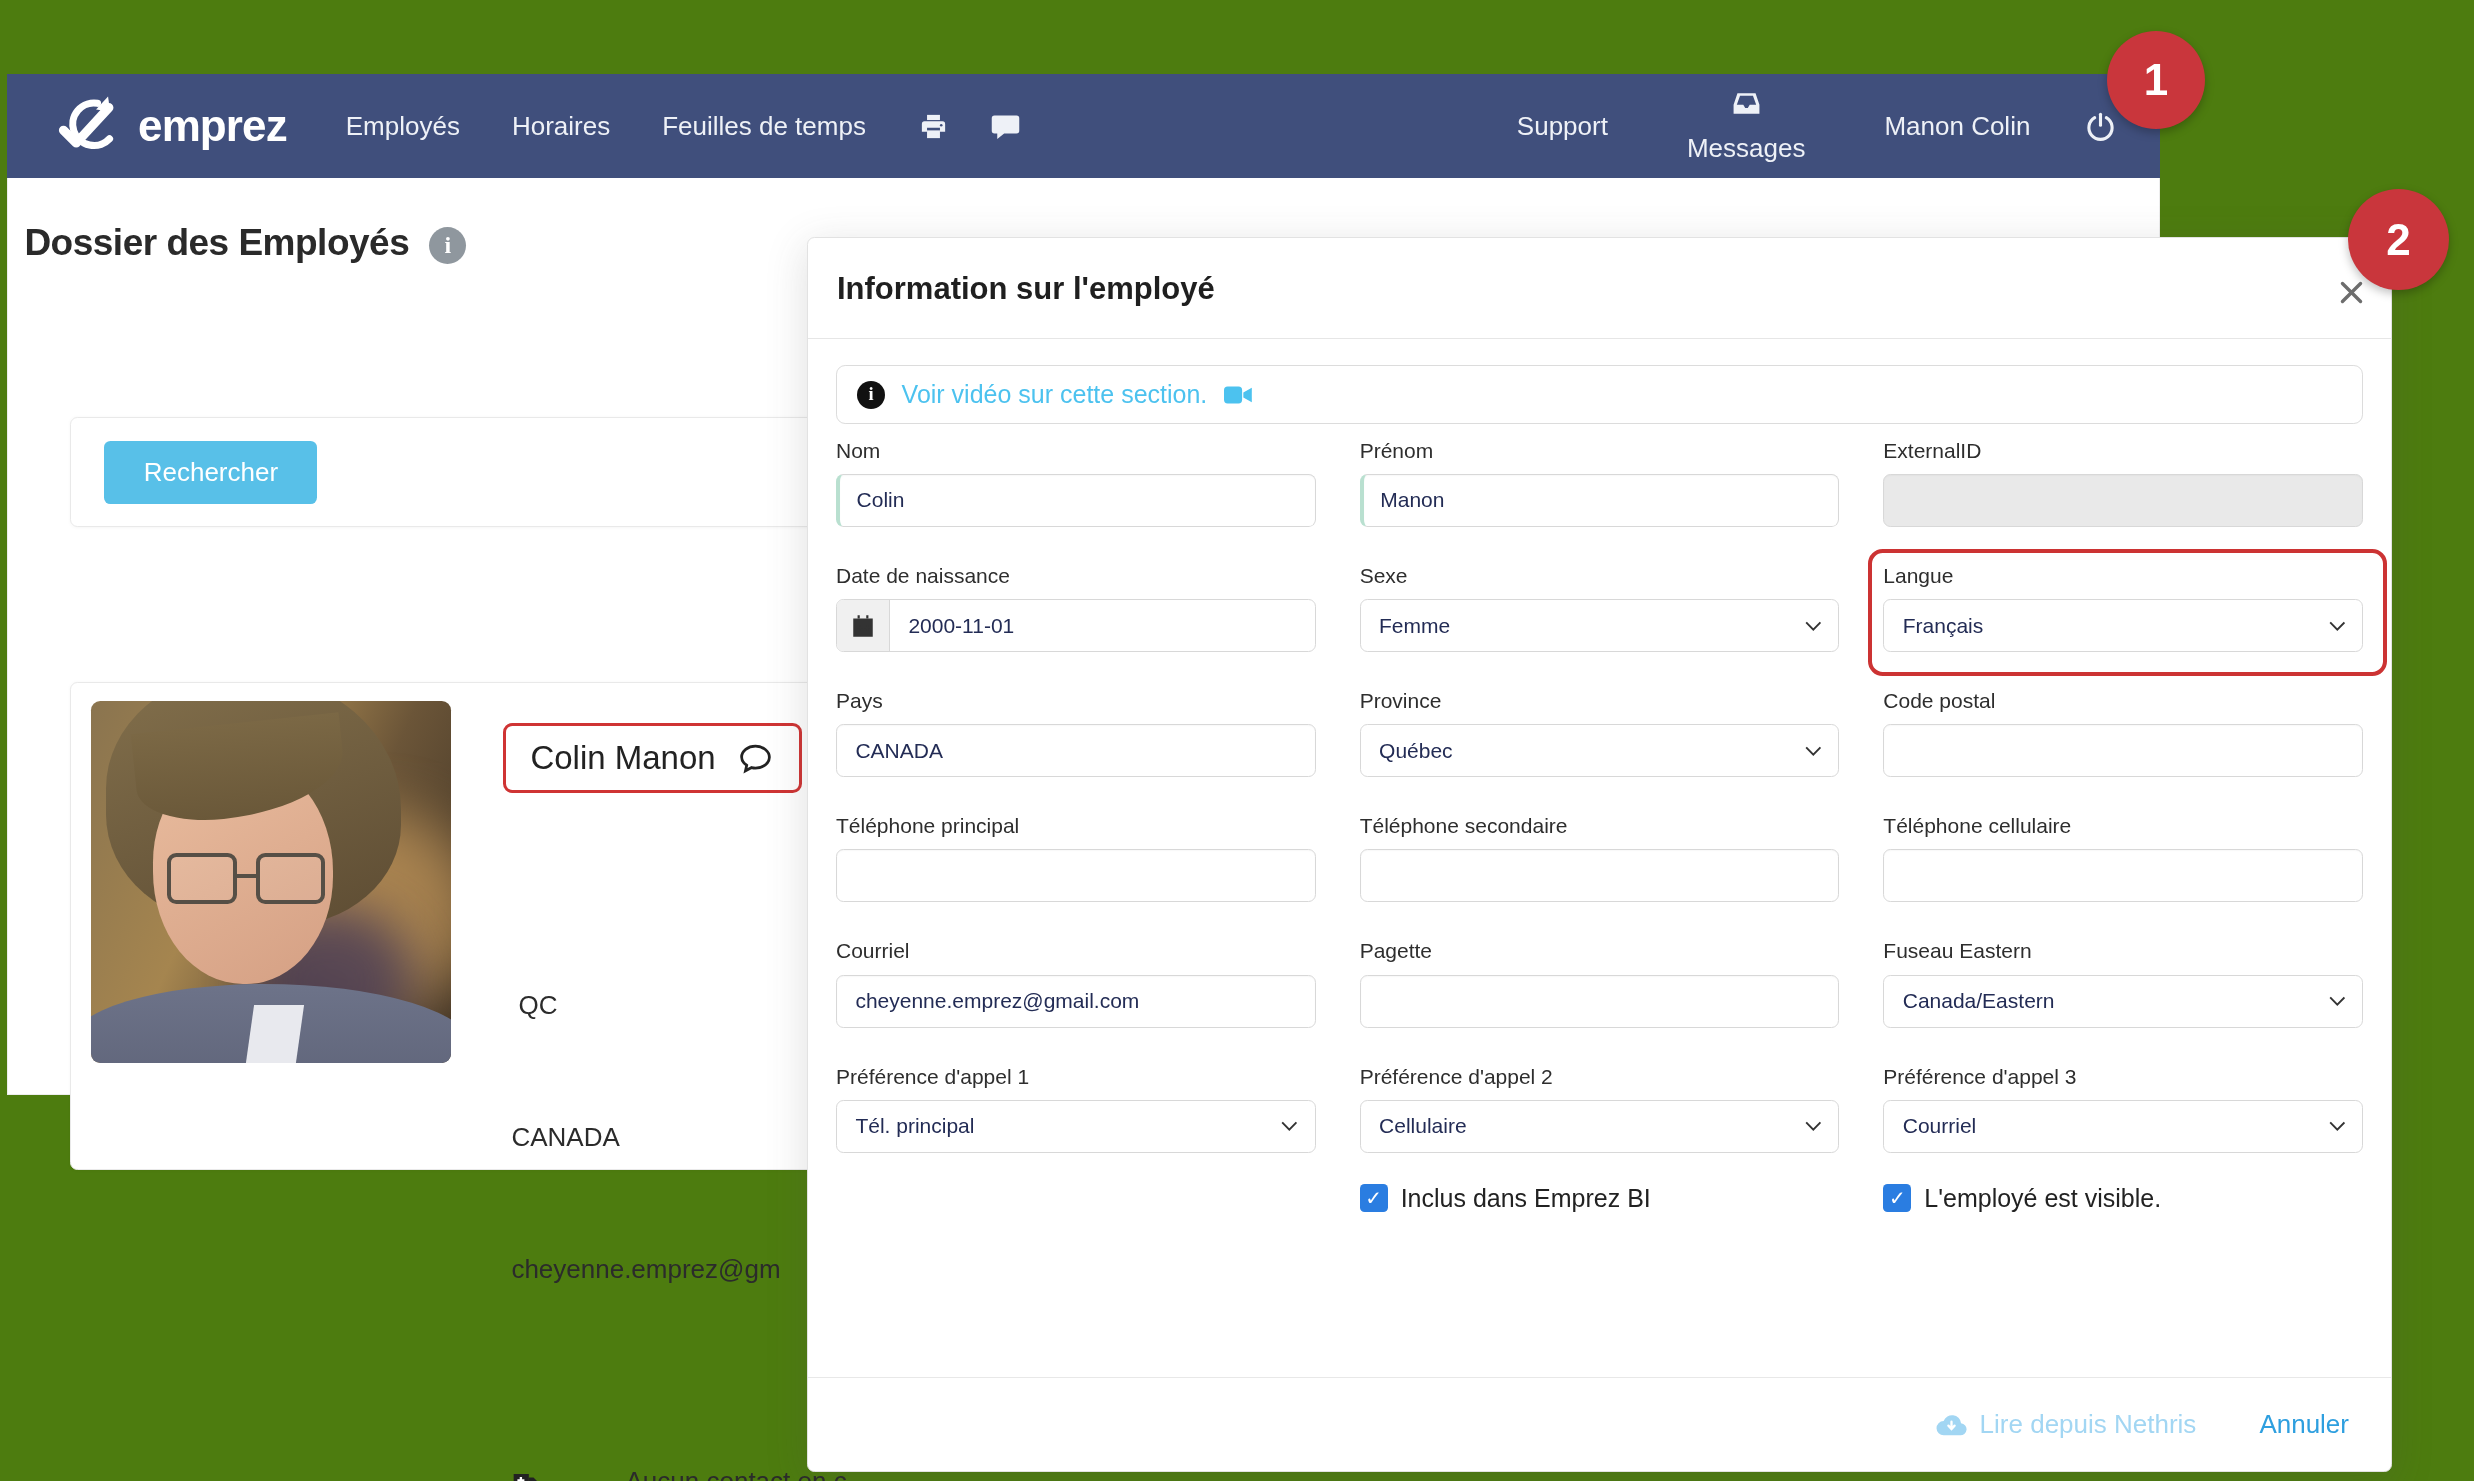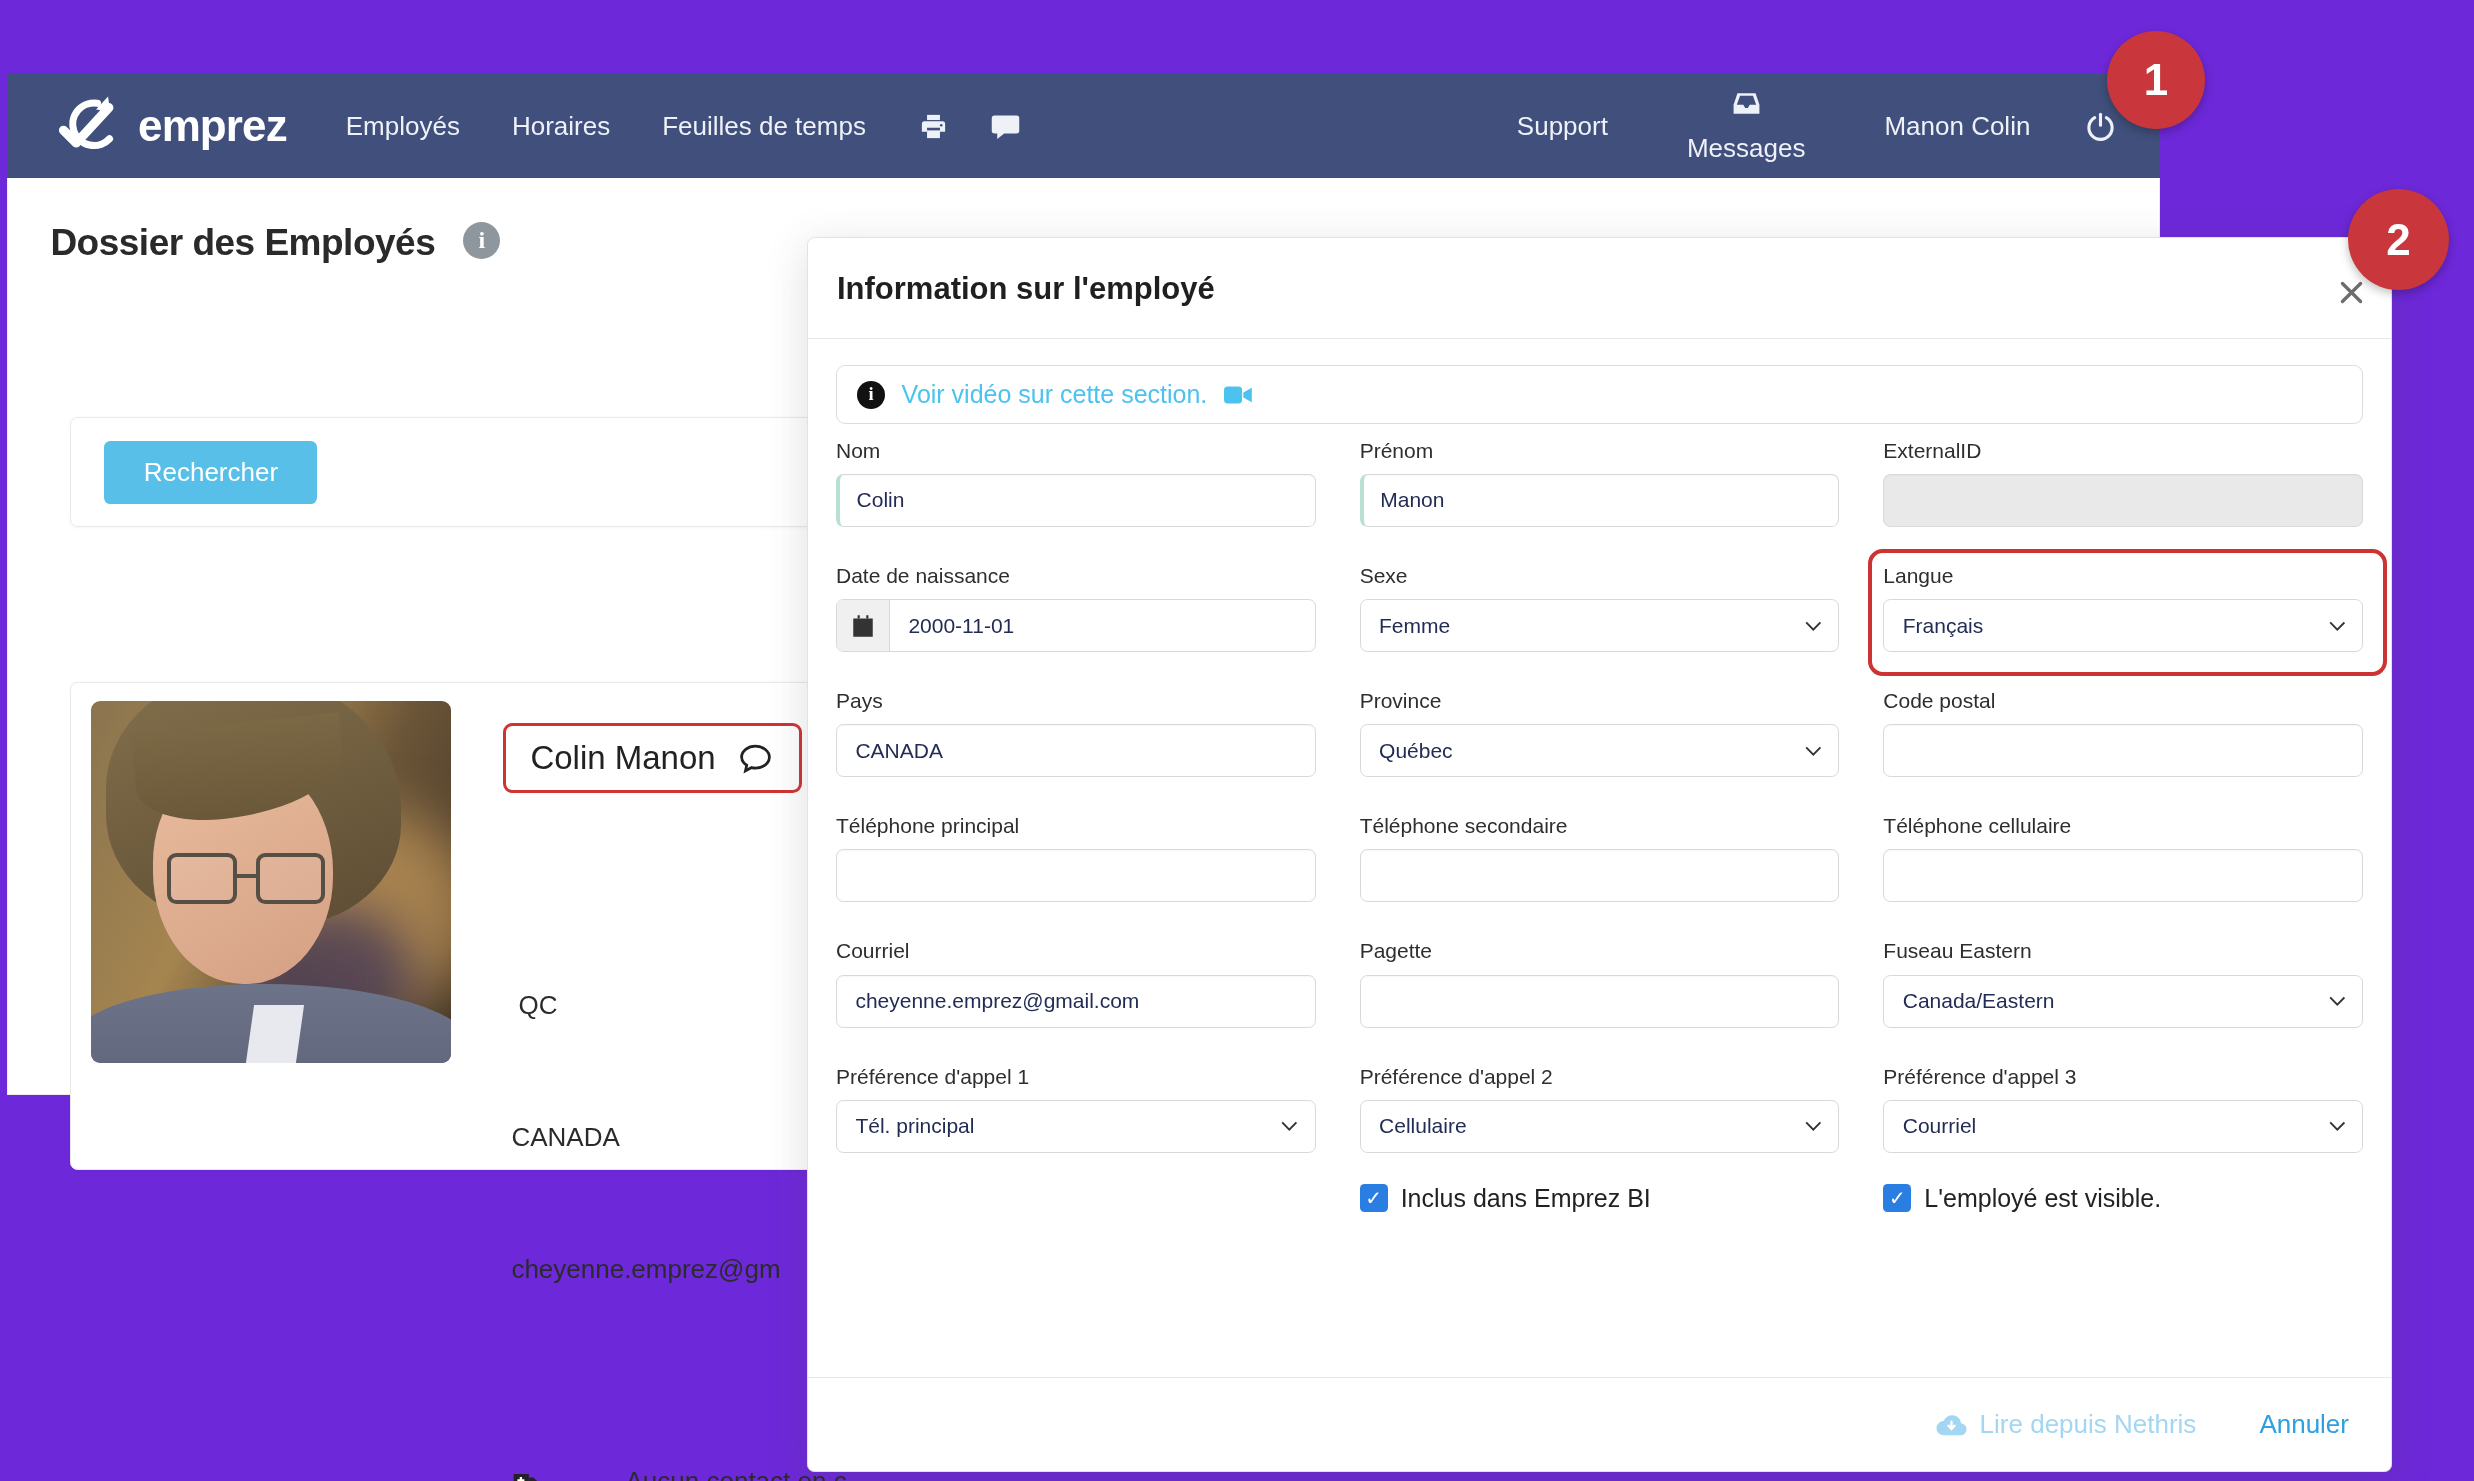--- a/index.html
+++ b/index.html
@@ -1,34 +1,34 @@
 <!DOCTYPE html>
 <html style="font-size:14.7px"><head>
 <meta charset="utf-8">
 <style>
   * { margin:0; padding:0; box-sizing:border-box; }
   html,body { background:#ffffff; }
   body { font-family:"Liberation Sans","DejaVu Sans",sans-serif; color:#2b2b2b; }
-  .canvas { position:relative; width:2475px; height:1481px; background:#6d28d9; overflow:hidden; }
+  .canvas { position:relative; width:2475px; height:1481px; background:#4d7c0f; overflow:hidden; }
 
   
   .app-frame { position:absolute; left:7.4px; top:74px; width:2153px; }
   .navbar { height:104px; background:#404f7c; display:flex; align-items:center; justify-content:space-between; padding:0 44px 0 48px; }
   .nav-left, .nav-right { display:flex; align-items:center; }
   .brand { display:flex; align-items:center; gap:14.7px; margin-right:59px; }
   .brand-name { color:#fff; font-size:44px; font-weight:700; letter-spacing:-0.9px; }
   .nav-item { color:#eef1f7; font-size:26px; font-weight:500; margin-right:52px; cursor:pointer; }
   .nav-icon { color:#eef1f7; margin-right:40px; cursor:pointer; display:flex; align-items:center; }
   .nav-right .nav-item { margin-right:0; }
   .nav-right .spacer { width:79px; }
   .msg { display:flex; align-items:center; gap:14.7px;flex-direction:column; }
 
   
   .main-panel { background:#fff; border:0.9px solid #ededed; border-top:none; height:917px; position:relative; }
-  .page-title-row { position:absolute; left:42px; top:44px; display:flex; align-items:flex-start; gap:28px; }
+  .page-title-row { position:absolute; left:16px; top:44px; display:flex; align-items:flex-end; gap:20px; }
   .page-title { font-size:37px; font-weight:600; color:#2a2a2a; letter-spacing:-0.5px; }
   .info-circle { width:37px; height:37px; border-radius:50%; background:#8f979e; color:#fff; display:flex; align-items:center; justify-content:center; font-size:24px; font-weight:700; font-family:"Liberation Serif",serif; }
 
   .search-panel { position:absolute; left:62px; top:239px; width:2066px; height:110px; border:0.9px solid #e9e9e9; border-radius:7.4px; box-shadow:0 0.9px 3.7px rgba(0,0,0,0.04); background:#fff; }
   .btn-search { position:absolute; left:33px; top:23px; width:213px; height:63px; background:#58c0e8; border:none; border-radius:6.4px; color:#fff; font-size:26px; font-family:inherit; cursor:pointer; }
 
   .employee-card { position:absolute; left:62px; top:504px; width:2066px; height:488px; border:0.9px solid #e9e9e9; border-radius:7.4px; box-shadow:0 0.9px 3.7px rgba(0,0,0,0.04); background:#fff; }
 
   
   .photo { position:absolute; left:20px; top:18.4px; width:360px; height:362px; border-radius:9.2px; overflow:hidden;

